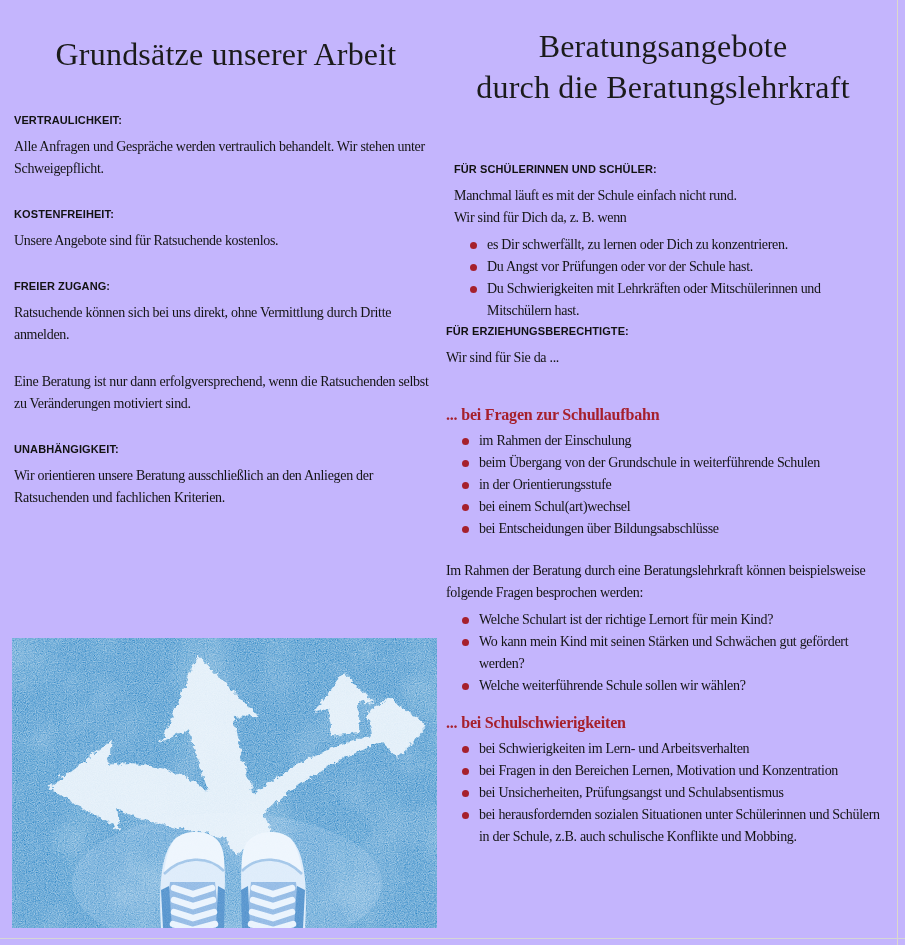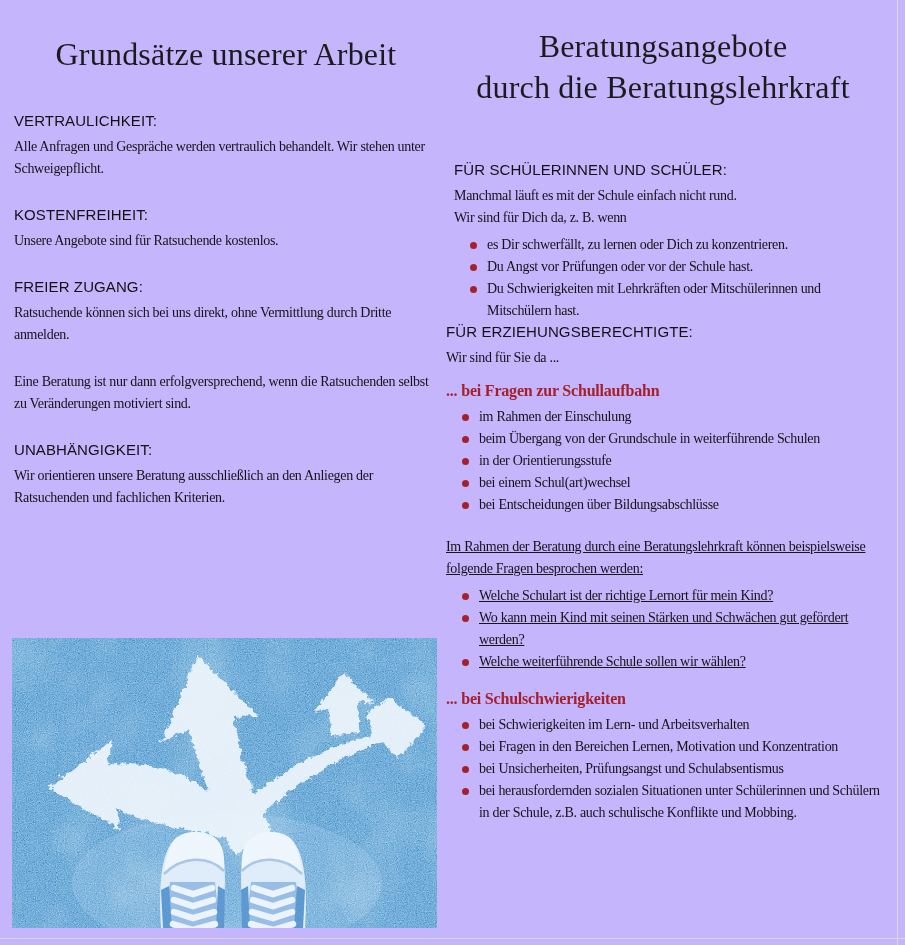--- a/index.html
+++ b/index.html
@@ -13,33 +13,33 @@
 
   .page-title{
     font-family:"Liberation Serif", serif;font-weight:400;
     font-size:32px;line-height:41px;text-align:center;margin:0;color:#1b1b1b;
     letter-spacing:.2px;
   }
   .col-left .page-title{margin:34px 0 36px;}
   .col-right .page-title{margin:26px 0 0;}
 
   .shead{
-    font-family:"Liberation Sans", sans-serif;font-weight:400;
-    font-size:15px;line-height:19px;margin:0 0 6px;color:#121212;letter-spacing:.1px;
+    font-family:"Liberation Sans", sans-serif;font-weight:700;
+    font-size:11px;line-height:19px;margin:0 0 6px;color:#121212;letter-spacing:.1px;
   }
   .ptext{
     font-size:14px;line-height:22px;letter-spacing:-.3px;
     margin:0;white-space:pre-line;color:#141414;
   }
   .principle{margin-bottom:25px;}
 
   .sec-students{margin-top:52px;margin-left:8px;}
   .sec-guardians{}
-  .sec-career{margin-top:12px;}
-  .sec-consult{margin-top:20px;text-decoration:underline;}
+  .sec-career{margin-top:36px;}
+  .sec-consult{margin-top:20px;}
   .sec-difficulties{margin-top:16px;}
 
   .redhead{
     font-family:"Liberation Serif", serif;font-weight:700;
     font-size:16px;line-height:20px;margin:0;color:var(--accent-red,#A6202C);
     letter-spacing:-.2px;
   }
   ul.blist{list-style:none;margin:5px 0 0;padding:0;}
   ul.blist li{display:flex;align-items:flex-start;}
   .dot{

